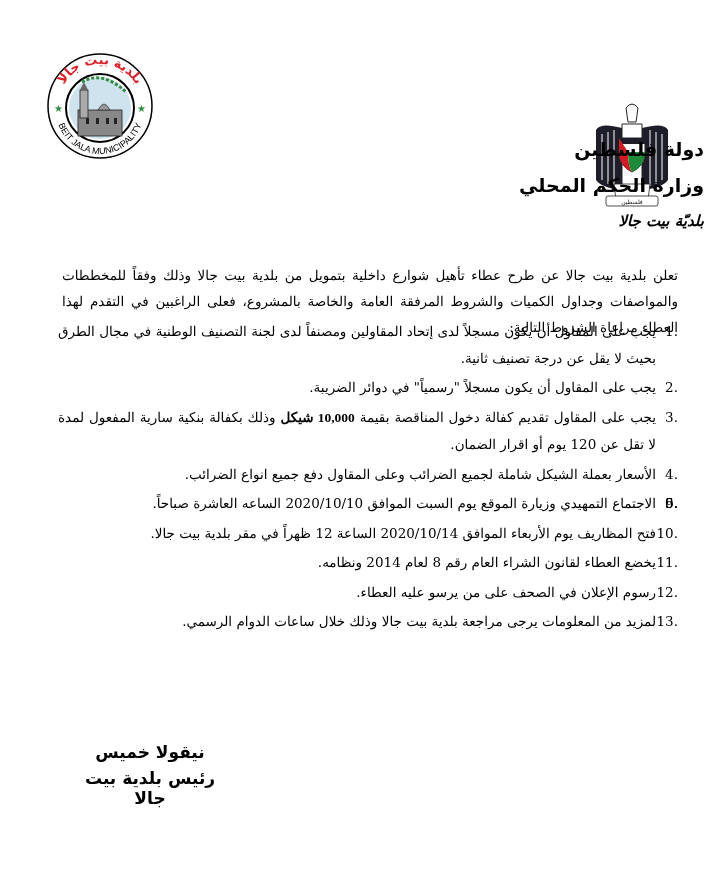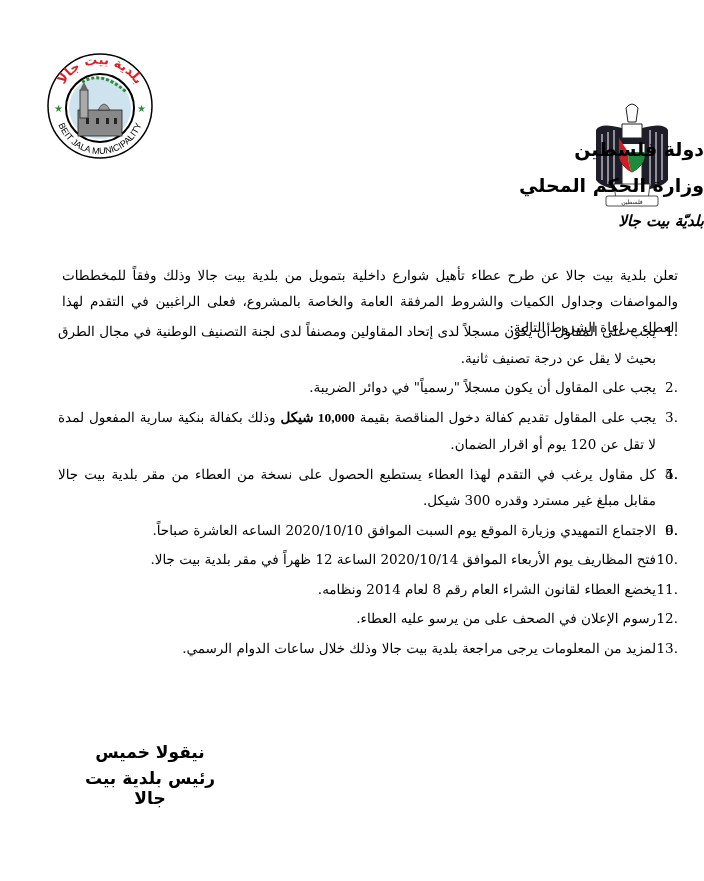--- a/index.html
+++ b/index.html
@@ -83,22 +83,22 @@
 <div class="heading h1">دولة فلسطين</div>
 <div class="heading h2">وزارة الحكم المحلي</div>
 <div class="heading h3">بلديّة بيت جالا</div>
 
 <div class="body-text intro">تعلن بلدية بيت جالا عن طرح عطاء تأهيل شوارع داخلية  بتمويل من بلدية بيت جالا وذلك وفقاً للمخططات والمواصفات وجداول الكميات والشروط المرفقة العامة والخاصة بالمشروع، فعلى الراغبين في التقدم لهذا العطاء مراعاة الشروط التالية:</div>
 
 <ol class="list">
   <li><span class="num">1.</span><span>يجب على المقاول أن يكون مسجلاً لدى إتحاد المقاولين ومصنفاً لدى لجنة التصنيف الوطنية في مجال الطرق بحيث لا يقل عن درجة تصنيف ثانية.</span></li>
   <li><span class="num">2.</span><span>يجب على المقاول أن يكون مسجلاً "رسمياً" في دوائر الضريبة.</span></li>
   <li><span class="num">3.</span><span><span>يجب على المقاول تقديم كفالة دخول المناقصة  بقيمة </span><b class="amount">10,000 شيكل</b><span> وذلك بكفالة بنكية سارية المفعول لمدة لا تقل عن 120 يوم أو اقرار الضمان.</span></span></li>
-  <li><span class="num">4.</span></li>
-  <li><span class="num">5.</span><span>كل مقاول يرغب في التقدم لهذا العطاء يستطيع الحصول على نسخة من العطاء من مقر بلدية بيت جالا مقابل مبلغ غير مسترد وقدره 300 شيكل.</span></li>
+  <li><span class="num">4.</span><span>الأسعار بعملة الشيكل شاملة لجميع الضرائب وعلى المقاول دفع جميع انواع الضرائب.</span></li>
+  <li><span class="num">5.</span></li>
   <li><span class="num">6.</span></li>
   <li><span class="num">9.</span><span>الاجتماع التمهيدي وزيارة الموقع يوم السبت الموافق 2020/10/10 الساعه العاشرة صباحاً.</span></li>
   <li><span class="num">10.</span><span>فتح المظاريف يوم الأربعاء الموافق 2020/10/14 الساعة 12 ظهراً في مقر بلدية بيت جالا.</span></li>
   <li><span class="num">11.</span><span>يخضع العطاء لقانون الشراء العام رقم 8 لعام 2014 ونظامه.</span></li>
   <li><span class="num">12.</span><span>رسوم الإعلان في الصحف على من يرسو عليه العطاء.</span></li>
   <li><span class="num">13.</span><span>لمزيد من المعلومات يرجى مراجعة بلدية بيت جالا وذلك خلال ساعات الدوام الرسمي.</span></li>
 </ol>
 
 <div class="signature sig-name">نيقولا خميس</div>
 <div class="signature sig-title">رئيس بلدية بيت جالا</div>

